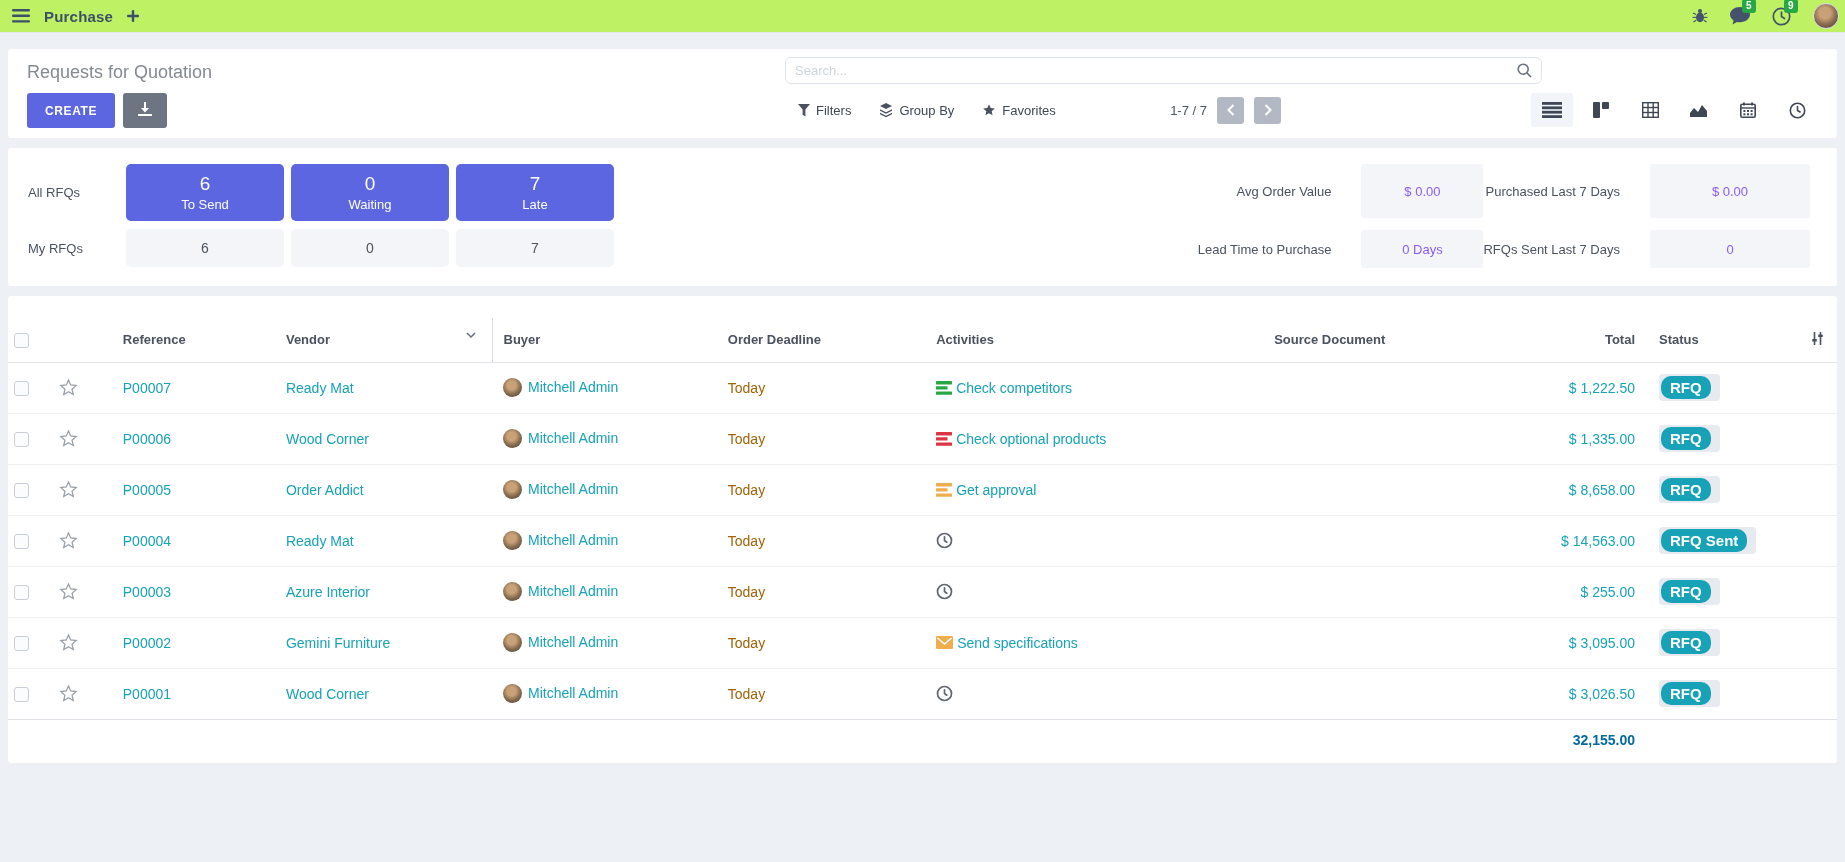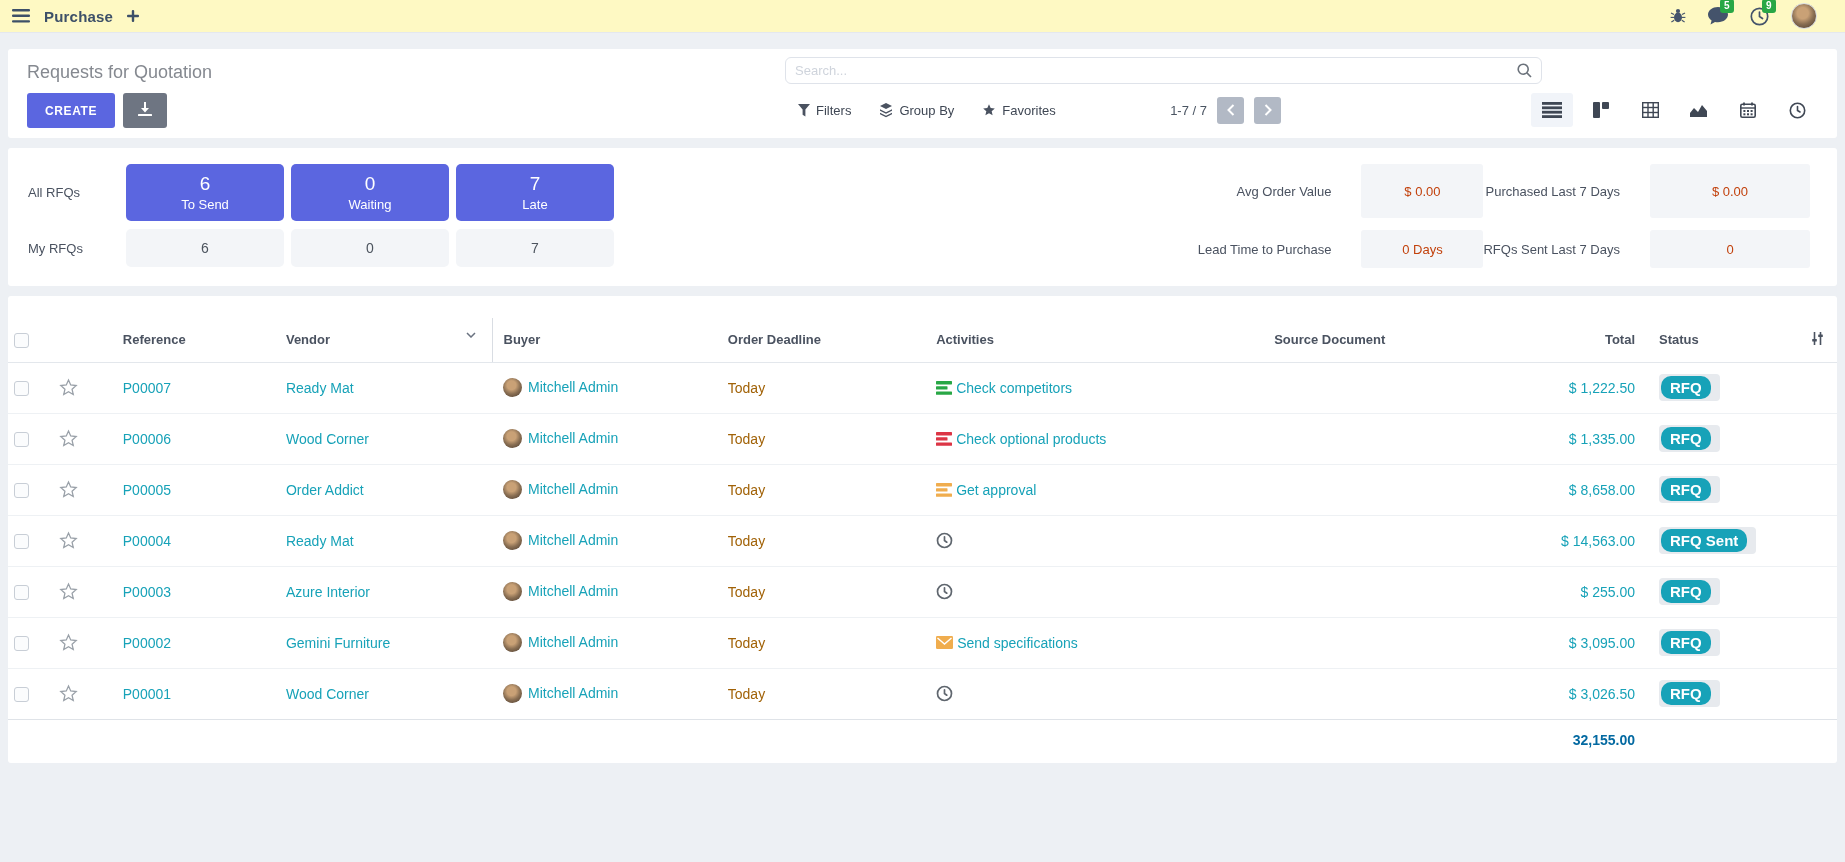--- a/index.html
+++ b/index.html
@@ -7,23 +7,23 @@
   body {
     font-family: "Liberation Sans", sans-serif;
     background:#edf0f4;
     color:#4a5260;
     overflow:hidden;
   }
   .page { width:1845px; height:862px; position:relative; }
 
   
   .navbar {
-    height:33px; background:#fef9c3; border-bottom:1px solid #e4e8ee;
+    height:33px; background:#bef264; border-bottom:1px solid #e4e8ee;
     display:flex; align-items:center; justify-content:space-between;
-    padding:0 28px 0 12px;
+    padding:0 6px 0 12px;
   }
   .nav-left { display:flex; align-items:center; gap:14px; color:#3d5068; }
   .app-name { font-size:15px; font-weight:600; letter-spacing:.2px; cursor:pointer; }
   .nav-icon-btn { display:inline-flex; align-items:center; color:#3d5068; cursor:pointer; }
   .nav-right { display:flex; align-items:center; gap:22px; }
   .icon-badge-wrap { position:relative; display:inline-flex; color:#44536b; cursor:pointer; }
   .badge-green {
     position:absolute; top:-8px; left:12px; background:#28a745; color:#fff;
     font-size:10px; font-weight:700; line-height:1; padding:2px 4px; border-radius:3px;
   }
@@ -84,21 +84,21 @@
   .kbox.indigo { background:#5b66e0; color:#fff; }
   .kbox.indigo .knum { font-size:19px; line-height:1.2; }
   .kbox.indigo .klab { font-size:13px; margin-top:2px; }
   .kbox.gray { background:#f3f5f8; color:#4c545e; font-size:14px; }
   .kpi-right {
     display:grid; grid-template-columns:auto 122px auto 160px;
     grid-template-rows:54px 38px; gap:12px 0; align-items:center; margin-right:8px;
   }
   .kpi-r-label { font-size:13px; color:#4a5260; text-align:right; padding-right:30px; white-space:nowrap; }
   .vbox {
-    height:100%; background:#f3f5f8; border-radius:3px; color:#c2410c; font-size:13px;
+    height:100%; background:#f3f5f8; border-radius:3px; color:#8b5cf6; font-size:13px;
     display:flex; align-items:center; justify-content:center; cursor:pointer;
   }
 
   
   .table-card { margin-top:10px; padding-top:22px; padding-bottom:2px; }
   table { width:100%; border-collapse:collapse; table-layout:fixed; font-size:14px; }
   thead th {
     height:44px; text-align:left; color:#4a5260; font-size:13px; font-weight:600;
     border-bottom:1px solid #e3e7ec; vertical-align:middle;
   }

